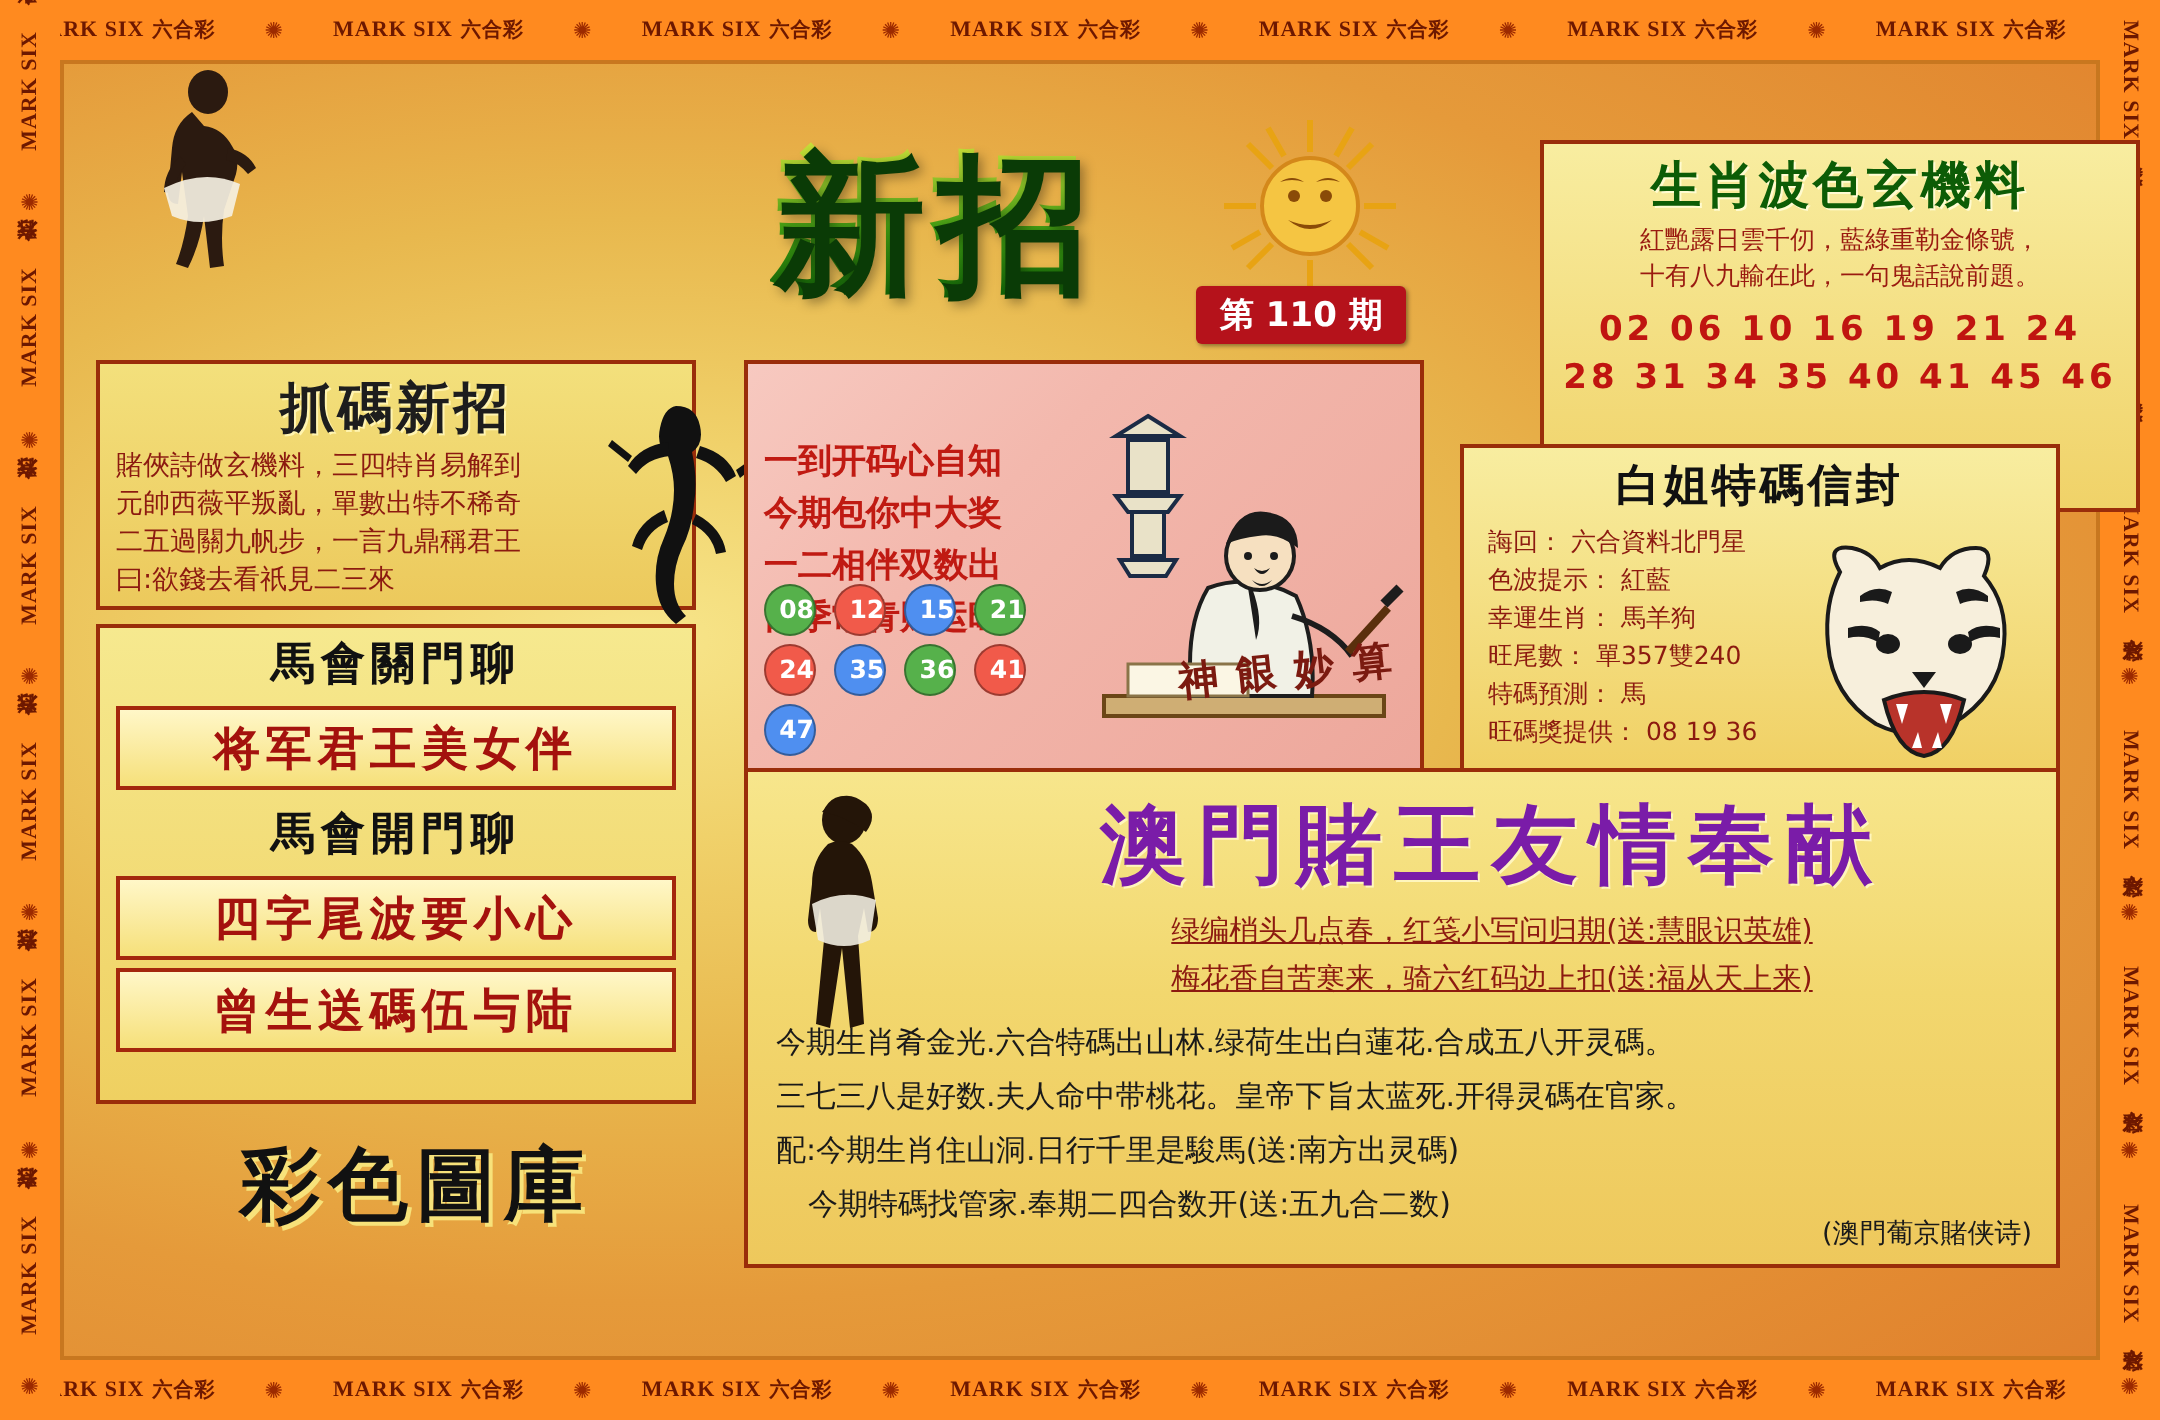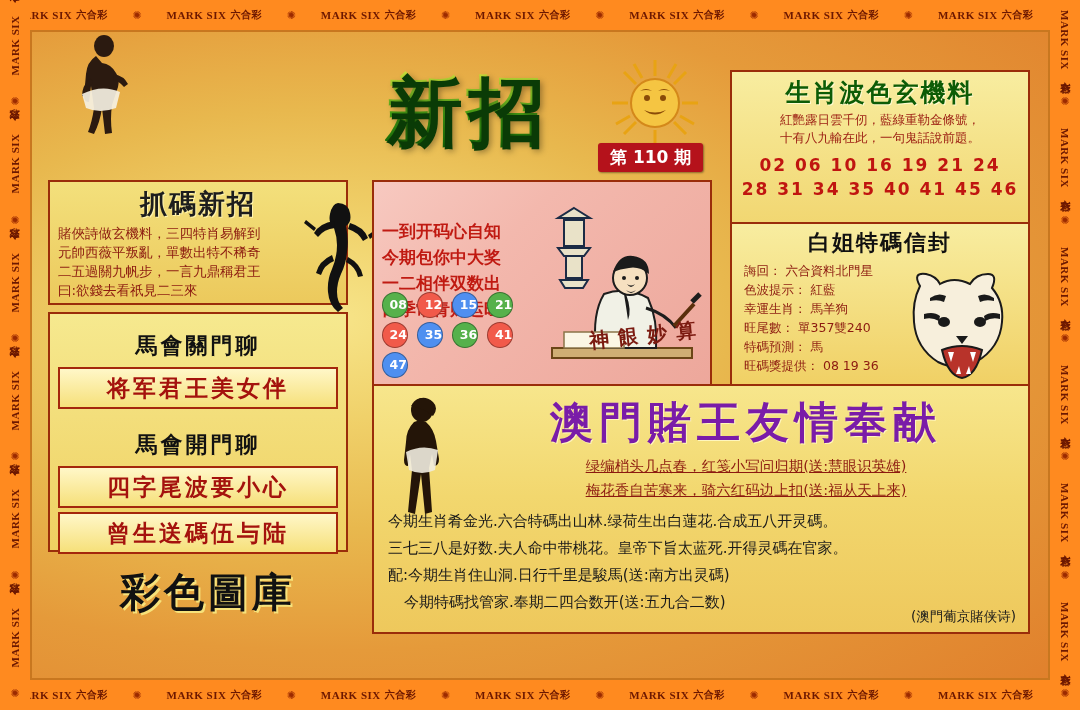--- a/index.html
+++ b/index.html
@@ -107,21 +107,21 @@
     color:#8c1a10;font-size:13.5px;line-height:19px;
     padding:0 8px;font-family:"DejaVu Sans",sans-serif;
   }
 
   #box-mahui{
     left:48px;top:312px;width:300px;height:240px;
     background:linear-gradient(180deg,#f6e98f,#efd061);
   }
   .mh-hd{
     text-align:center;font-size:22px;font-weight:bold;color:#111;
-    letter-spacing:3px;padding:17px 0 2px;
+    letter-spacing:3px;padding:3px 0 2px;
   }
   .redbar{
     margin:4px 8px;height:38px;
     border:2px solid #a4270c;
     background:linear-gradient(180deg,#fff7c8,#f6e07a);
     display:flex;align-items:center;justify-content:center;
     color:#a4120d;font-size:23px;font-weight:bold;letter-spacing:3px;
     font-family:"DejaVu Sans",sans-serif;
   }
   #caise{
@@ -162,21 +162,21 @@
   }
   #seal{
     position:absolute;left:215px;top:140px;
     color:#7b1a10;font-size:20px;font-weight:bold;letter-spacing:2px;
     transform:rotate(-6deg);
     font-family:"Liberation Serif",serif;
   }
 
   
   #box-shengxiao{
-    left:730px;top:70px;width:300px;height:186px;
+    left:770px;top:70px;width:300px;height:186px;
     background:linear-gradient(180deg,#f8eda0,#f0d268);
   }
   #box-shengxiao .hd{
     text-align:center;font-size:25px;font-weight:bold;color:#0d5c06;
     letter-spacing:2px;padding:4px 0 2px;
     text-shadow:1px 1px 0 #fffbd0;
   }
   .sx-poem{
     color:#9a1a10;font-size:12.5px;line-height:18px;text-align:center;
   }

